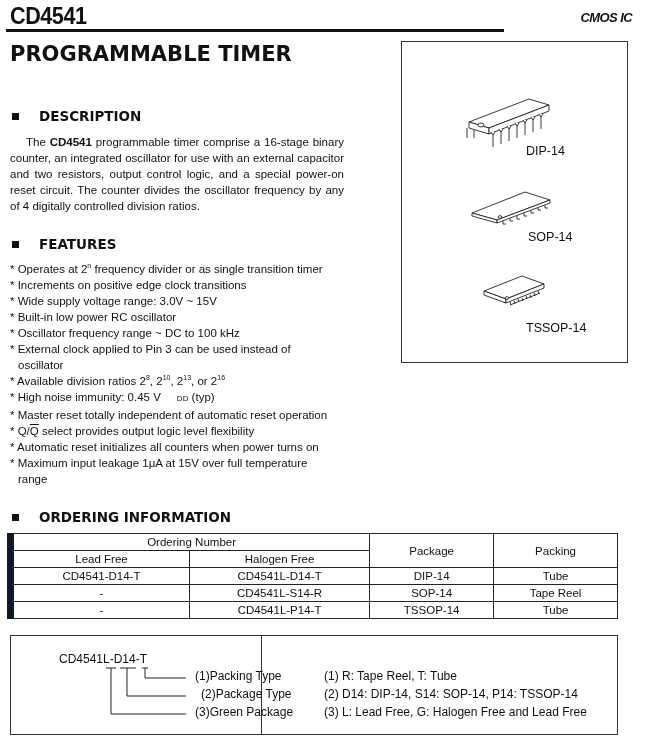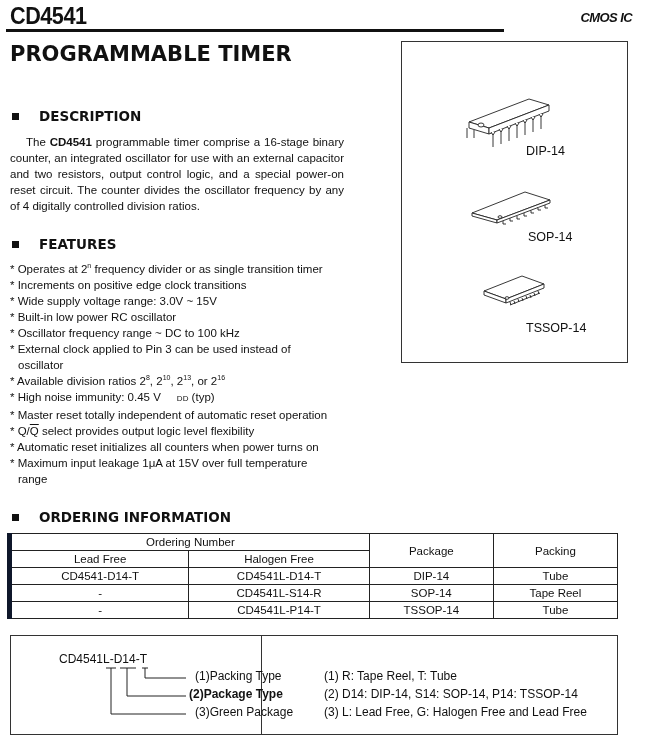--- a/index.html
+++ b/index.html
@@ -20,21 +20,21 @@
   #feat-list li { padding-left: 10px; text-indent: -8px; }
   #feat-list li.cont { text-indent: 0; }
   sup { font-size: 7px; vertical-align: 5px; line-height: 0; }
   .sub { font-size: 8px; padding-left: 16px; }
   .ovl { text-decoration: overline; }
   #pkg-box { left: 401px; top: 41px; width: 225px; height: 320px; border: 1px solid #333; }
   .pkg-label { font-size: 12.5px; }
   #order-h { left: 10px; top: 509px; }
   table#order { position: absolute; left: 7px; top: 533px; width: 611px; border-collapse: collapse; font-size: 11.5px; }
   table#order td, table#order th { border: 1px solid #222; text-align: center; font-weight: normal; height: 16px; padding: 0; }
-  table#order { border-left: 5px solid #0f172a; border-right: none; }
+  table#order { border-left: 7px solid #0f172a; border-right: none; }
   #naming-box { left: 10px; top: 635px; width: 606px; height: 98px; border: 1px solid #333; }
   #naming-divider { left: 250px; top: 0; width: 1px; height: 98px; background: #333; }
   .n-text { font-size: 12px; }
 </style>
 </head>
 <body>
 
 <div class="abs" id="part-title">CD4541</div>
 <div class="abs" id="cmos-tag">CMOS IC</div>
 <div class="abs" id="top-rule"></div>
@@ -173,18 +173,18 @@
   <div class="abs" id="naming-divider"></div>
   <div class="abs n-text" style="left:48px;top:16px;">CD4541L-D14-T</div>
   <svg class="abs" style="left:0;top:0" width="250" height="98">
     <g fill="none" stroke="#222" stroke-width="1">
       <path d="M95,32 h10 M100,32 v46 h75"></path>
       <path d="M109,32 h16 M116,32 v28 h59"></path>
       <path d="M131,32 h6 M134,32 v10 h41"></path>
     </g>
   </svg>
   <div class="abs n-text" style="left:184px;top:33px;">(1)Packing Type</div>
-  <div class="abs n-text" style="left:178px;top:51px;font-weight:bold;">(2)Package Type</div>
+  <div class="abs n-text" style="left:190px;top:51px;">(2)Package Type</div>
   <div class="abs n-text" style="left:184px;top:69px;">(3)Green Package</div>
   <div class="abs n-text" style="left:313px;top:33px;">(1) R: Tape Reel, T: Tube</div>
   <div class="abs n-text" style="left:313px;top:51px;">(2) D14: DIP-14, S14: SOP-14, P14: TSSOP-14</div>
   <div class="abs n-text" style="left:313px;top:69px;">(3) L: Lead Free, G: Halogen Free and Lead Free</div>
 </div>
 
 </body></html>

